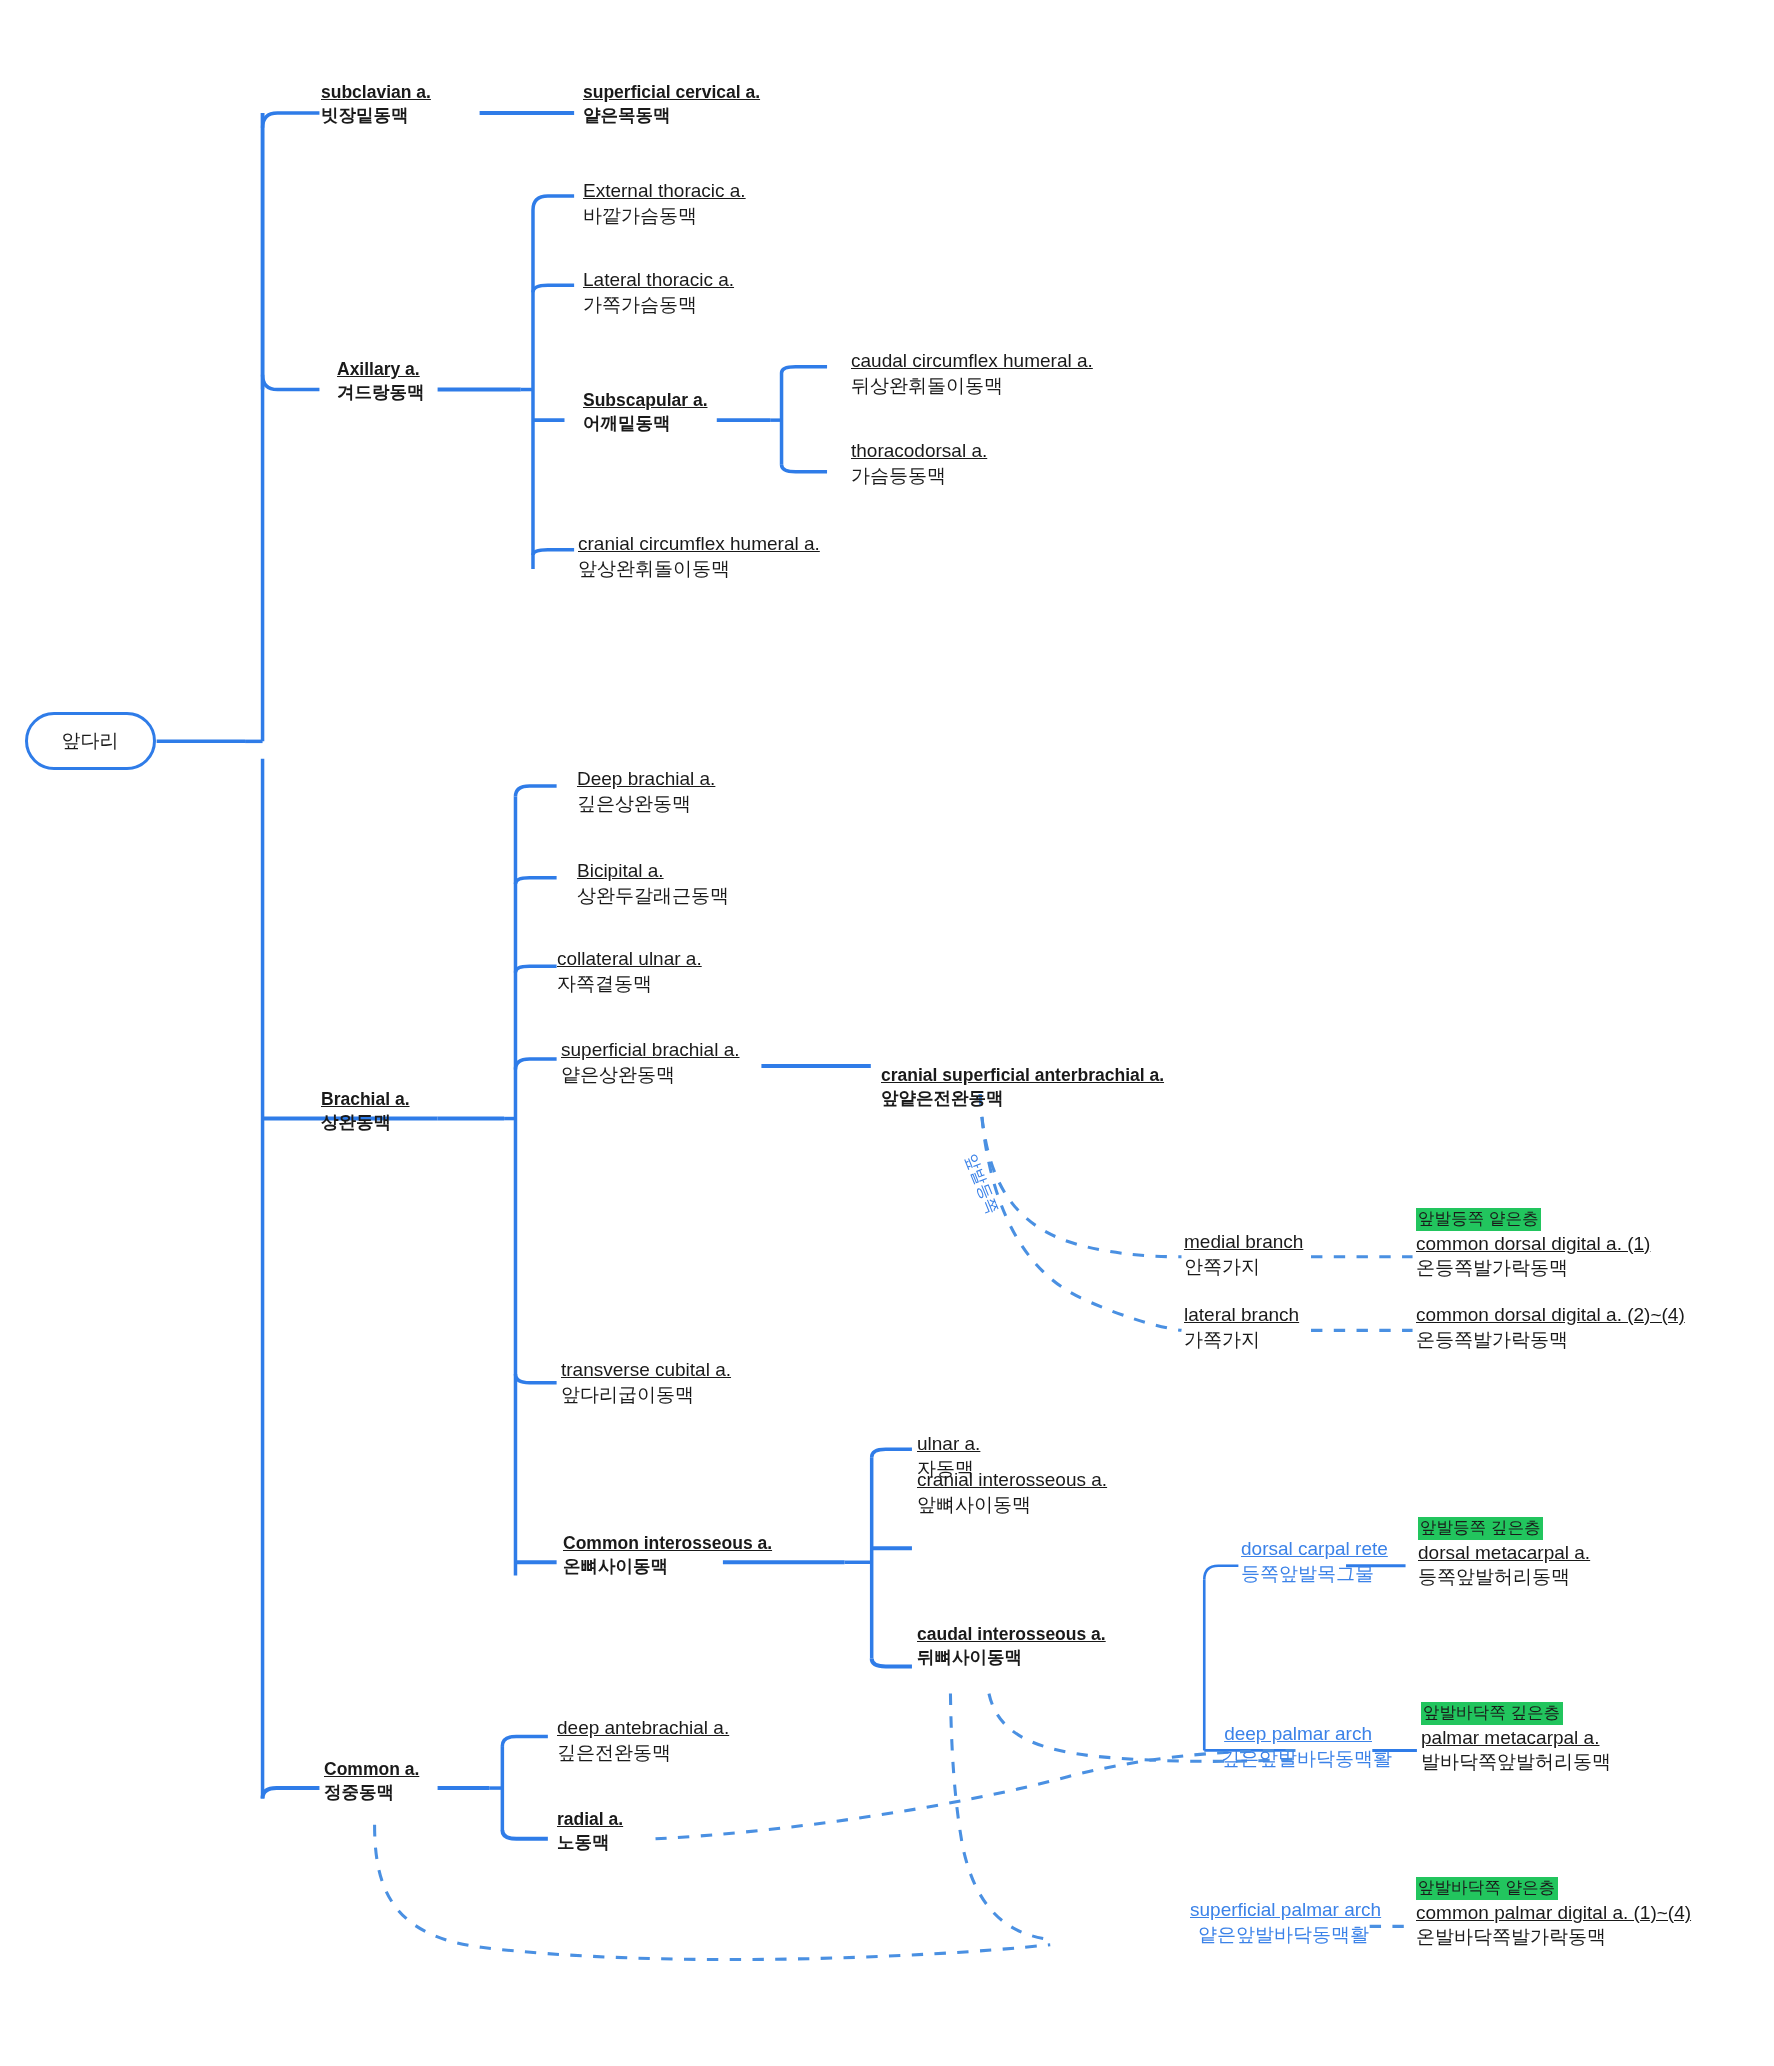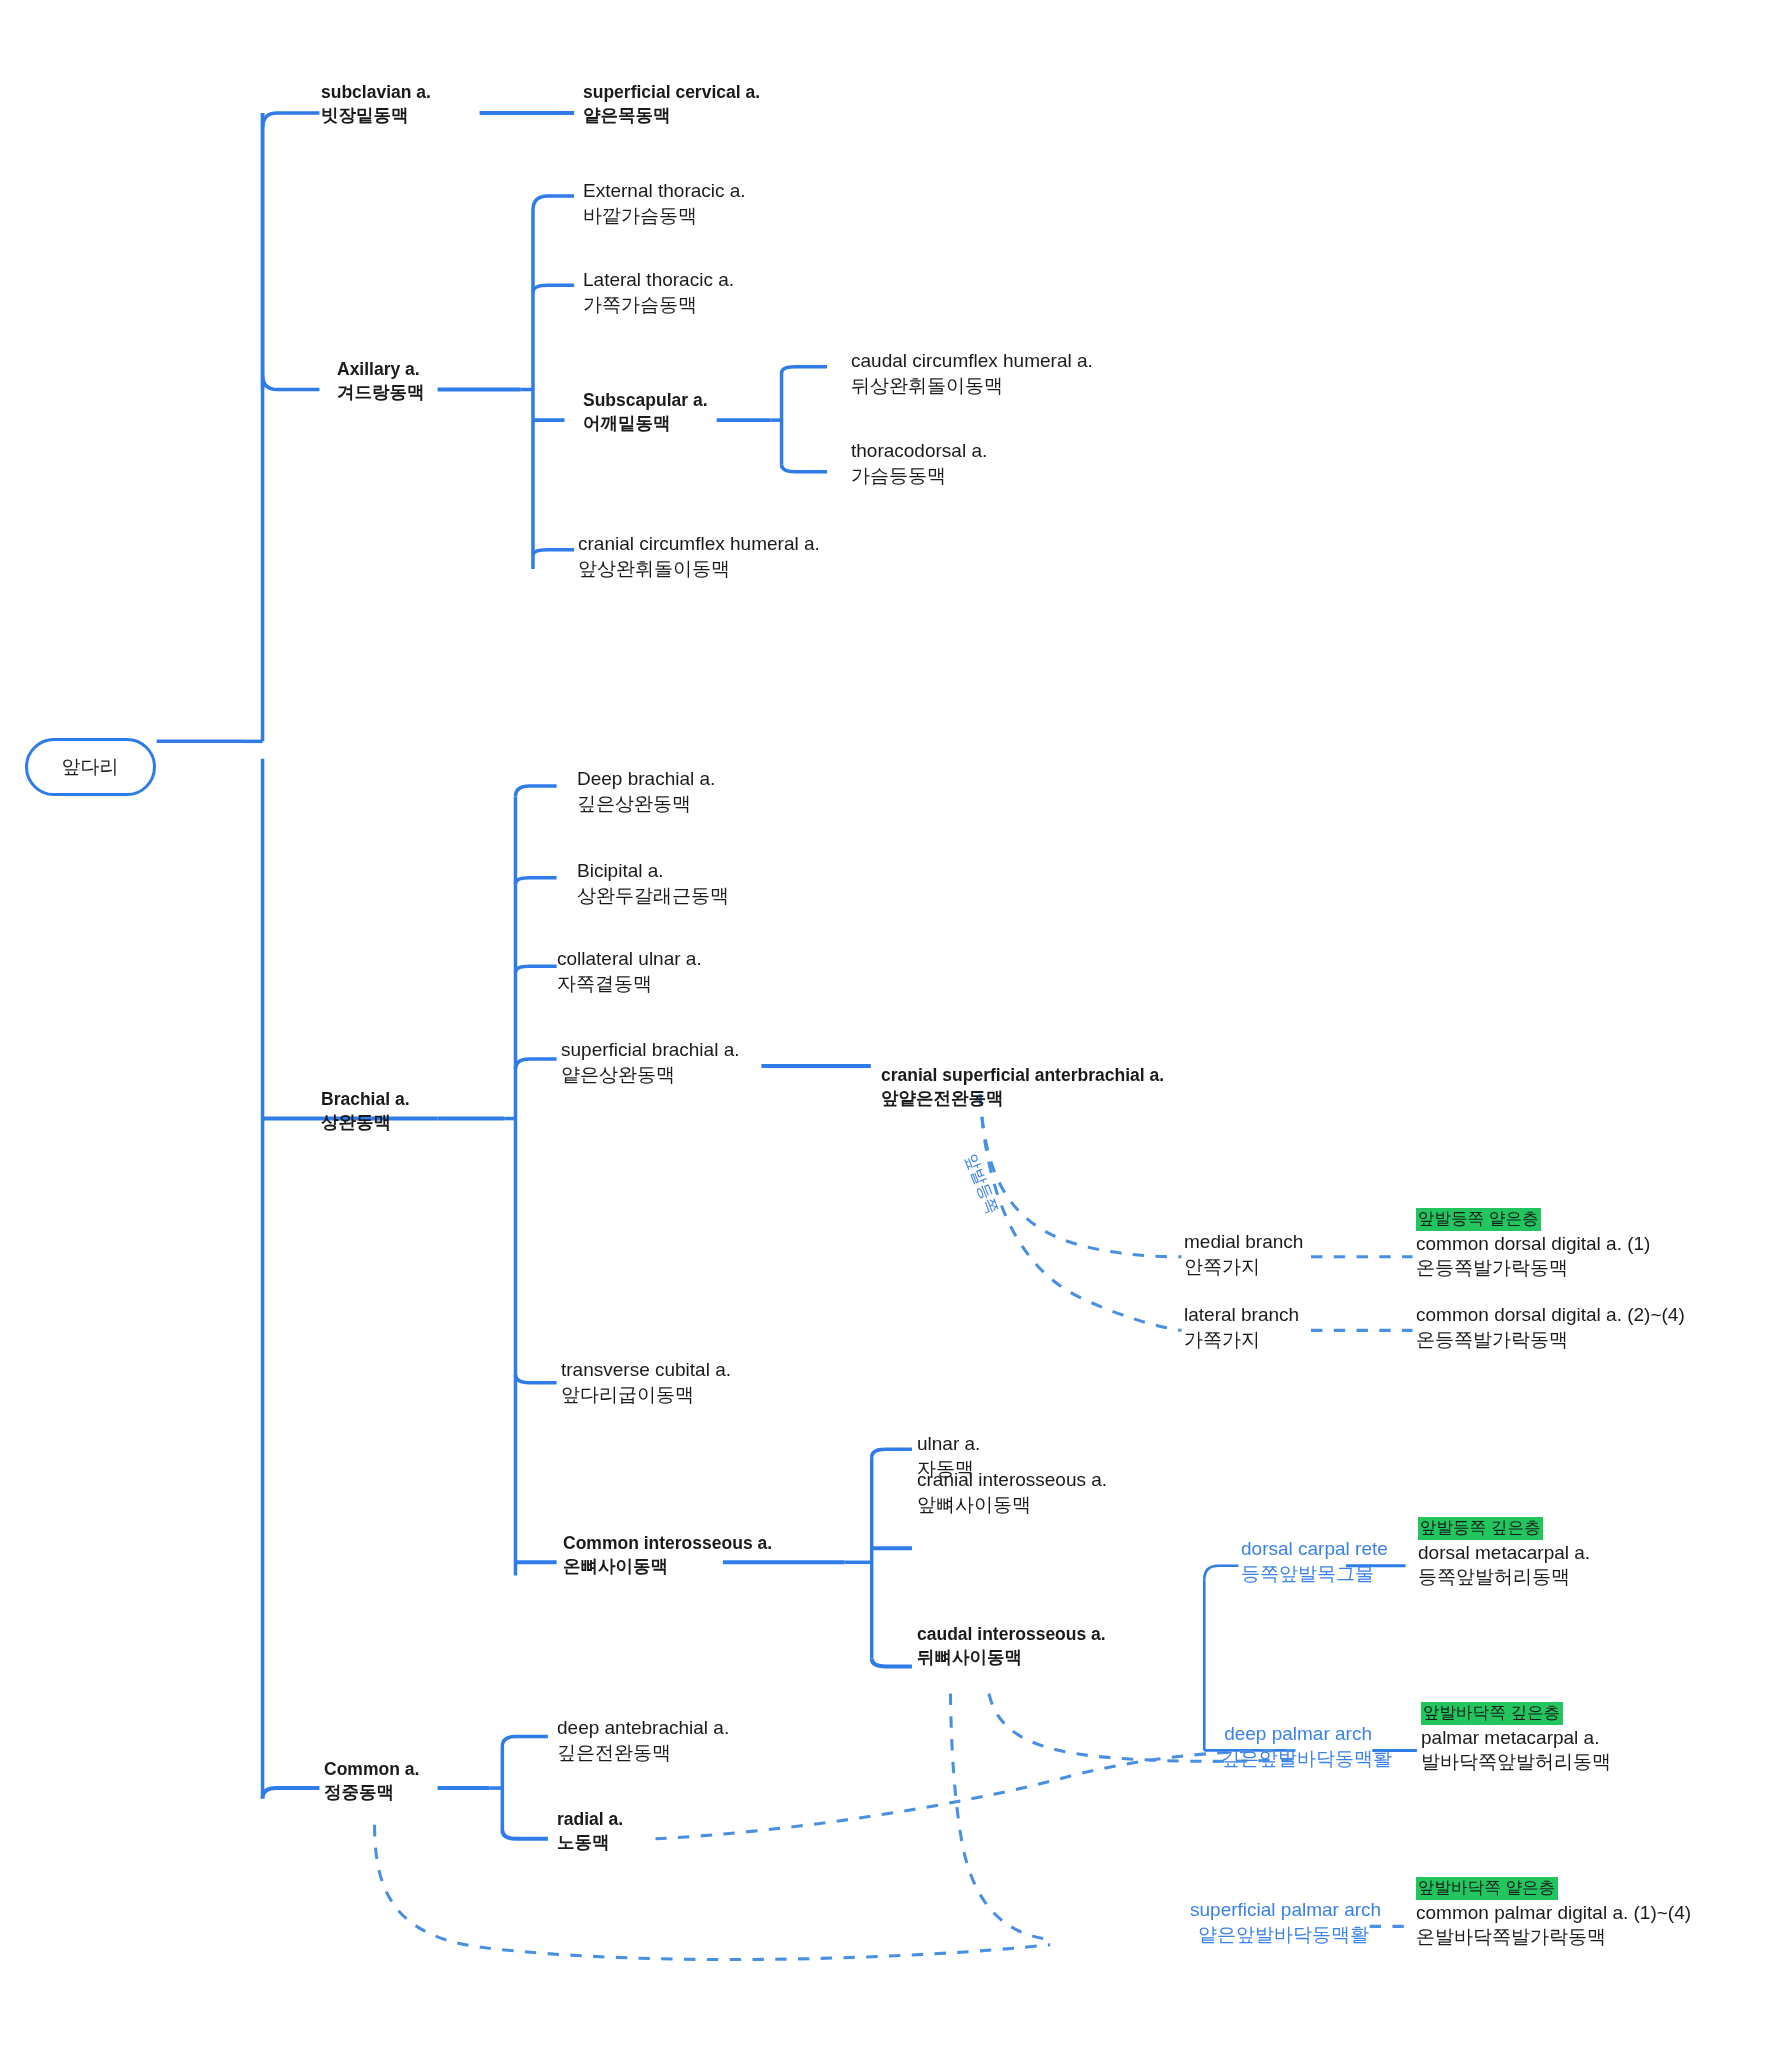--- a/index.html
+++ b/index.html
@@ -20,21 +20,21 @@
     top:0; left:0;
     width:1774px;
     height:2066px;
     pointer-events:none;
   }
   .node{
     position:absolute;
     white-space:nowrap;
     color:#1a1a1a;
   }
-  .node .en{ display:block; line-height:1.30; }
+  .node .en{ display:block; line-height:1.30;text-decoration:underline; }
   .node .ko{ display:block; line-height:1.30; }
   .node.bold .en, .node.bold .ko{ font-weight:700; }
   .node.plain .en, .node.plain .ko{ font-weight:400; }
   .sz-md .en, .sz-md .ko{ font-size:17.5px; }
   .sz-sm .en, .sz-sm .ko{ font-size:19px; }
 
   
   .node.blue .en, .node.blue .ko{ color:#3b82e8; }
   .node.blue{ text-align:right; }
 
@@ -54,21 +54,20 @@
     position:absolute;
     left:24.5px; top:712px;
     width:131px; height:58px;
     border:3.1px solid #2f7ce8;
     border-radius:29px;
     display:flex;
     align-items:center;
     justify-content:center;
     background:#ffffff;
     box-sizing:border-box;
-    margin-top:26px;
   }
   #root-node .lbl{
     font-size:19px;
     color:#1a1a1a;
     font-weight:400;
   }
 
   
   .rotlabel{
     position:absolute;

